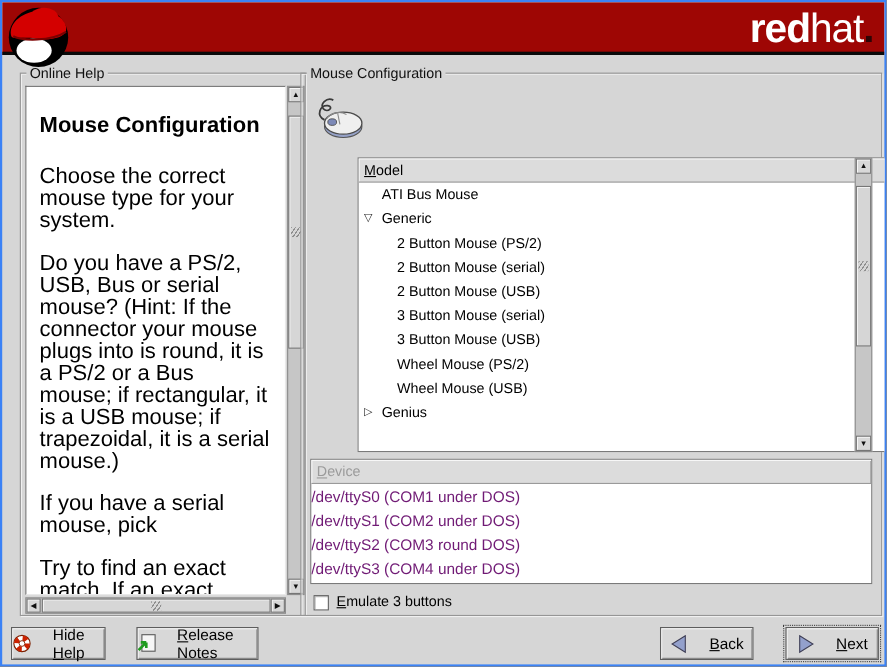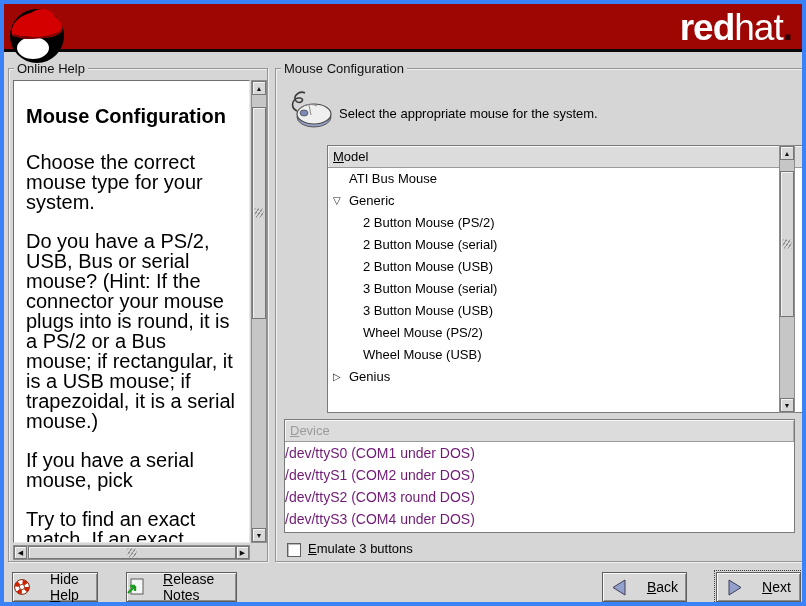--- a/index.html
+++ b/index.html
@@ -1,33 +1,33 @@
 <!DOCTYPE html>
 <html><head>
 <meta charset="utf-8">
 <style>
   * { margin:0; padding:0; box-sizing:border-box; }
   html,body { background:#555; }
   body { font-family:"Liberation Sans","DejaVu Sans",sans-serif; }
   #window {
     position:relative; width:806px; height:606px; background:#d6d6d6;
-    border:4px solid #3b82f6; overflow:hidden;
+    border:2px solid #3b82f6; overflow:hidden;
   }
   
   #banner { position:absolute; left:0; top:0; width:100%; height:48px;
     background:#9e0604; border-bottom:3px solid #0a0a0a; }
   #logo { position:absolute; left:4px; top:2px; width:60px; height:60px; z-index:6; }
   #brand { position:absolute; right:10px; top:2px; font-size:37px; line-height:44px;
     color:#fff; letter-spacing:-1px; z-index:5; }
   #brand .b { font-weight:bold; }
   #brand .dot { color:#2e0505; font-weight:bold; }
   
   .frame { position:absolute; border:1px solid #969696;
     box-shadow: inset 1px 1px 0 #f0f0f0, 1px 1px 0 #f0f0f0; }
-  #help-frame  { left:4px;   top:64px; width:260px; height:494px; }
+  #help-frame  { left:16px;   top:64px; width:260px; height:494px; }
   #mouse-frame { left:271px; top:64px; width:529px; height:494px; }
   .frame-label { position:absolute; top:-8px; left:5px; background:#d6d6d6;
     padding:0 3px; font-size:13px; color:#101010; white-space:nowrap; }
   
   #help-panel { position:absolute; left:4px; top:11px; width:237px; height:463px;
     background:#fff; border:1px solid; border-color:#6f6f6f #e9e9e9 #e9e9e9 #6f6f6f;
     overflow:hidden; padding:10px 12px; }
   #help-panel h1 { font-size:20px; font-weight:bold; color:#000; margin:14px 0 24px; }
   #help-panel p { font-size:20px; line-height:20px; color:#000; margin:0 0 19px; }
   
@@ -127,21 +127,20 @@
     <div class="frame-label">Mouse Configuration</div>
 
     <svg id="mouse-icon" viewBox="0 0 48 42">
       <path d="M10,22 C2,18 6,8 13,9 C19,10 13,16 9,12 C5,8 12,1 18,4" stroke="#3a3a3a" stroke-width="1.6" fill="none"></path>
       <ellipse cx="27" cy="28" rx="17" ry="10" fill="#96a2c8" stroke="#555" stroke-width="1"></ellipse>
       <ellipse cx="27" cy="25" rx="17" ry="10" fill="#efefef" stroke="#4c4c4c" stroke-width="1.2"></ellipse>
       <path d="M12,21 C16,15 24,14 30,17" stroke="#8a8a8a" stroke-width="1" fill="none"></path>
       <ellipse cx="17" cy="24" rx="4" ry="3" fill="#7d8ab8" stroke="#4c4c4c" stroke-width="0.8"></ellipse>
       <path d="M22,16 L24,26" stroke="#8a8a8a" stroke-width="1" fill="none"></path>
     </svg>
-    <div id="instruction">Select the appropriate mouse for the system.</div>
 
     <div id="model-list" class="listbox">
       <div class="list-header"><span class="mn">M</span><span>odel</span></div>
       <div class="mrow toplvl"><span>ATI Bus Mouse</span></div>
       <div class="mrow toplvl"><span class="exp">▽</span><span>Generic</span></div>
       <div class="mrow sub"><span>2 Button Mouse (PS/2)</span></div>
       <div class="mrow sub"><span>2 Button Mouse (serial)</span></div>
       <div class="mrow sub"><span>2 Button Mouse (USB)</span></div>
       <div class="mrow sub"><span>3 Button Mouse (serial)</span></div>
       <div class="mrow sub"><span>3 Button Mouse (USB)</span></div>

